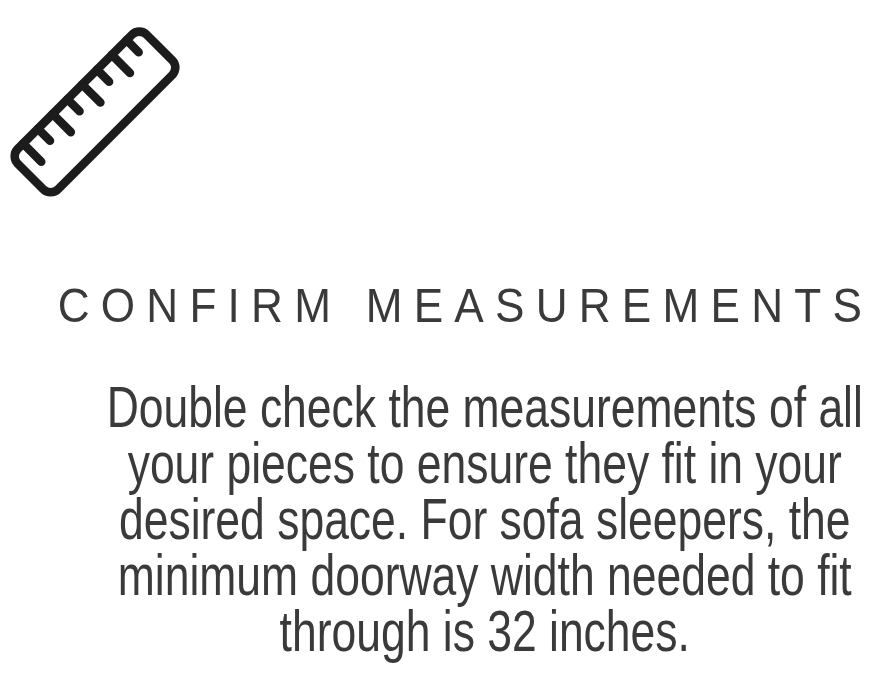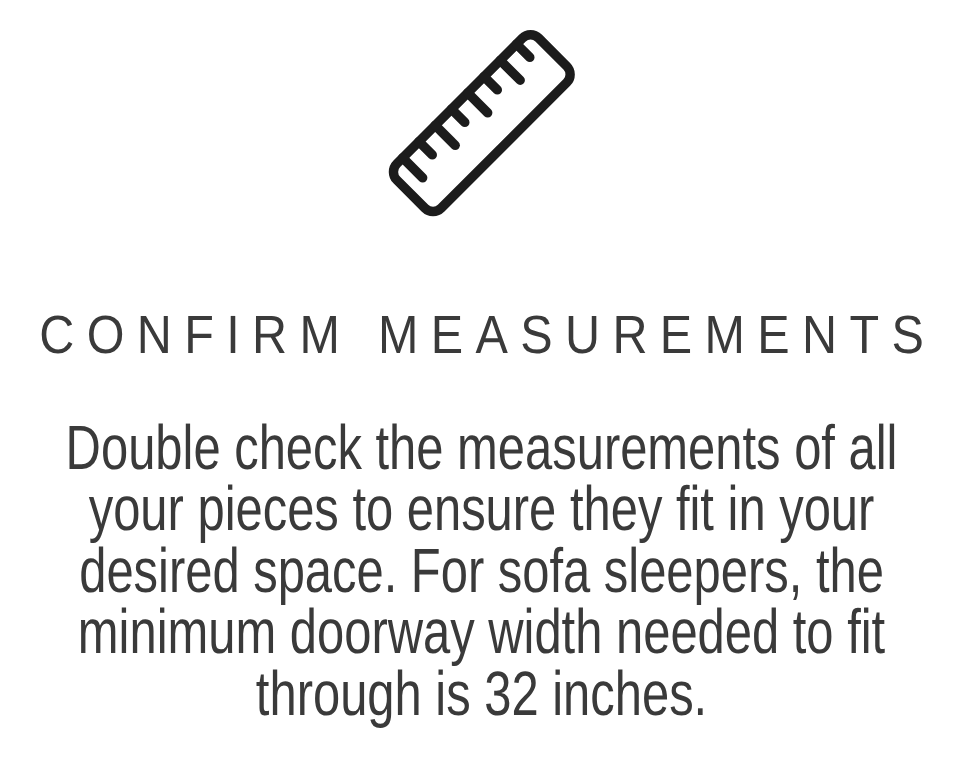--- a/index.html
+++ b/index.html
@@ -13,21 +13,21 @@
     height: 700px;
     background: var(--bg);
     font-family: "Liberation Sans", "DejaVu Sans", sans-serif;
     overflow: hidden;
   }
   .panel {
     width: 875px;
     height: 700px;
     display: flex;
     flex-direction: column;
-    align-items: center;
+    align-items: flex-start;
     background: var(--bg);
   }
   .icon-wrap {
     margin-top: 16px;
     width: 190px;
     height: 190px;
     flex: 0 0 auto;
   }
   .icon-wrap svg { display: block; width: 190px; height: 190px; }
   .heading {

